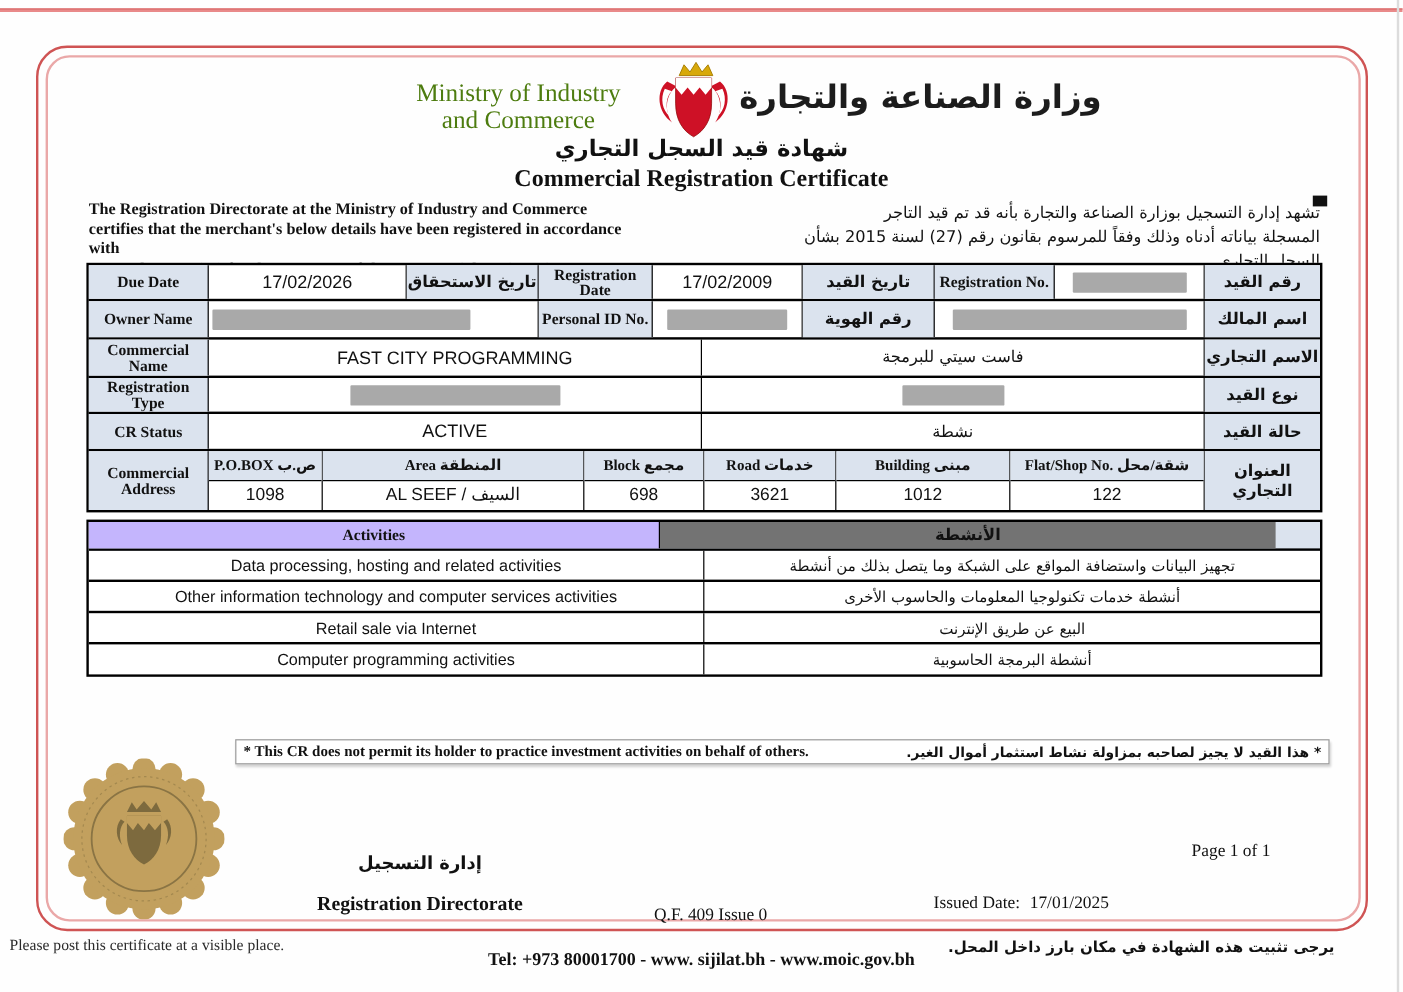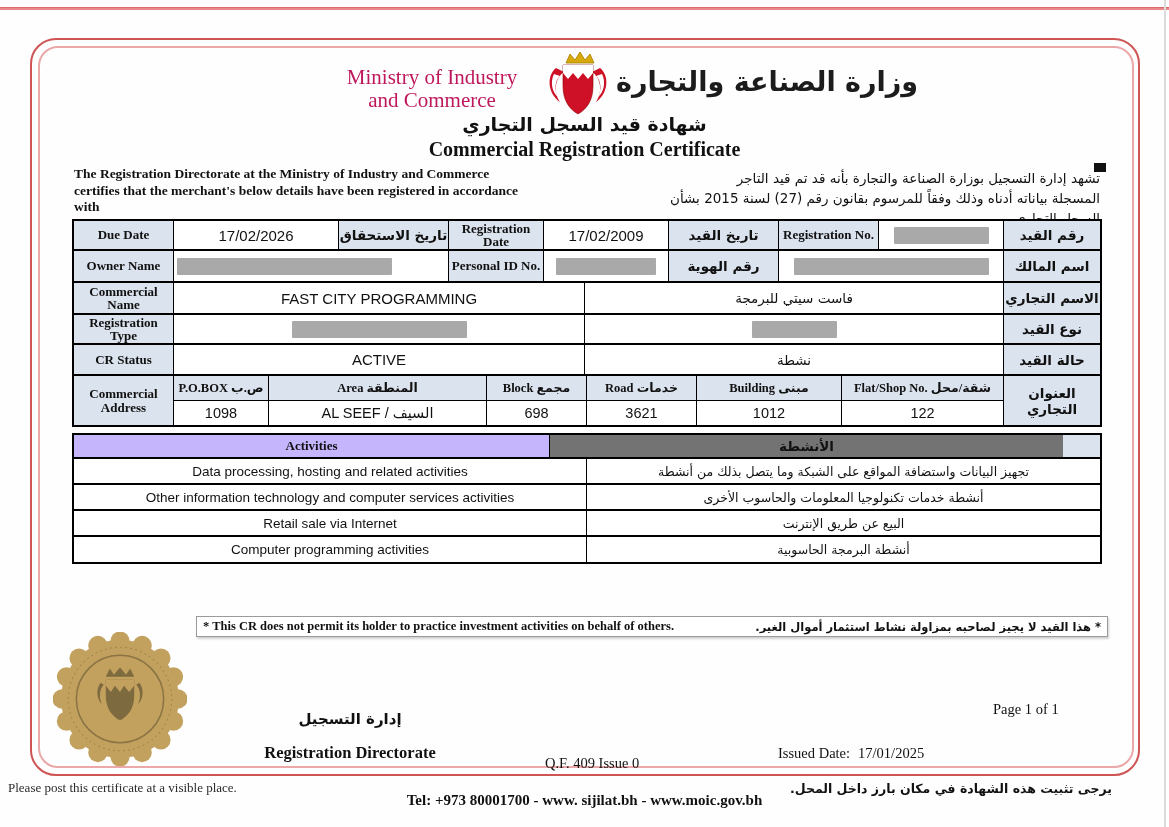--- a/index.html
+++ b/index.html
@@ -7,21 +7,21 @@
         font-family:"Liberation Serif","DejaVu Sans",serif;color:#111;}
   .scan-line-top{position:absolute;left:0;top:7px;width:100%;height:2px;background:#e98a8a;border-top:1px solid #d96b6b;}
   .scan-line-right{position:absolute;top:0;right:3px;width:2px;height:100%;background:#dcdcdc;}
   .outer-border{position:absolute;left:30px;top:38px;width:1106px;height:734px;
                 border:2px solid #cf5454;border-radius:26px;}
   .inner-border{position:absolute;left:38px;top:46px;width:1092px;height:718px;
                 border:2px solid #eaa8a8;border-radius:20px;}
 
   
   .ministry-en{position:absolute;left:322px;top:66px;width:220px;text-align:center;
-               font-size:21px;line-height:23px;color:#be185d;}
+               font-size:21px;line-height:23px;color:#4d7c0f;}
   .emblem{position:absolute;left:542px;top:48px;width:72px;height:70px;}
   .ministry-ar{position:absolute;left:616px;top:66px;white-space:nowrap;
                font-family:"DejaVu Sans",sans-serif;font-weight:bold;font-size:27px;color:#1c1c1c;}
   .title-ar{position:absolute;left:0;top:113px;width:1169px;text-align:center;
             font-family:"DejaVu Sans",sans-serif;font-weight:bold;font-size:19px;}
   .title-en{position:absolute;left:0;top:138px;width:1169px;text-align:center;
             font-weight:bold;font-size:20px;}
 
   
   .intro-en{position:absolute;left:74px;top:166px;width:460px;font-size:13.5px;line-height:16.5px;font-weight:600;}

